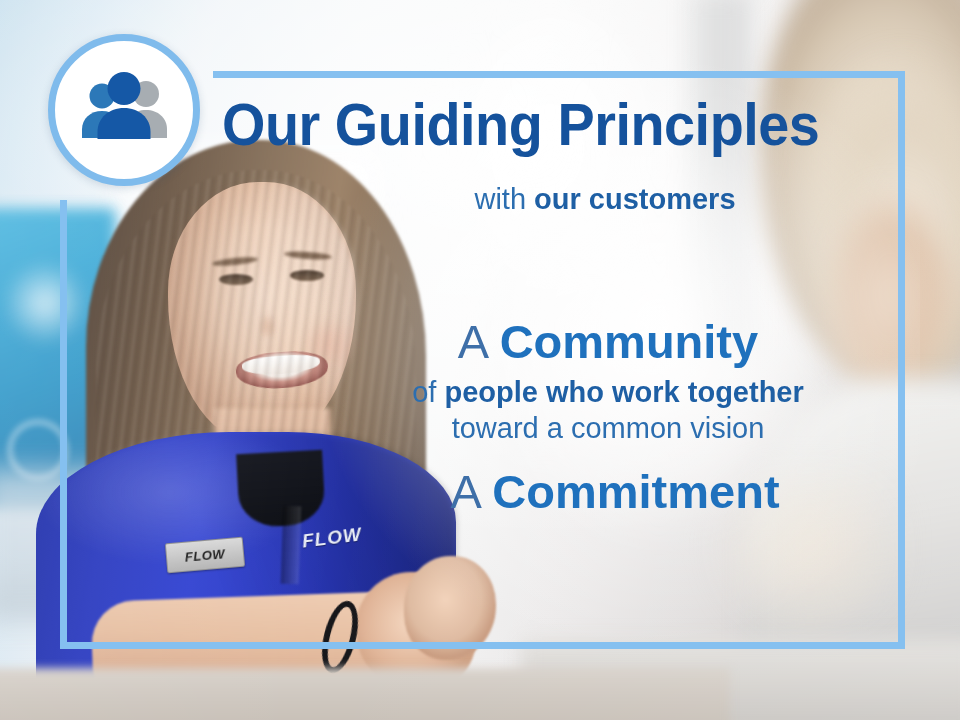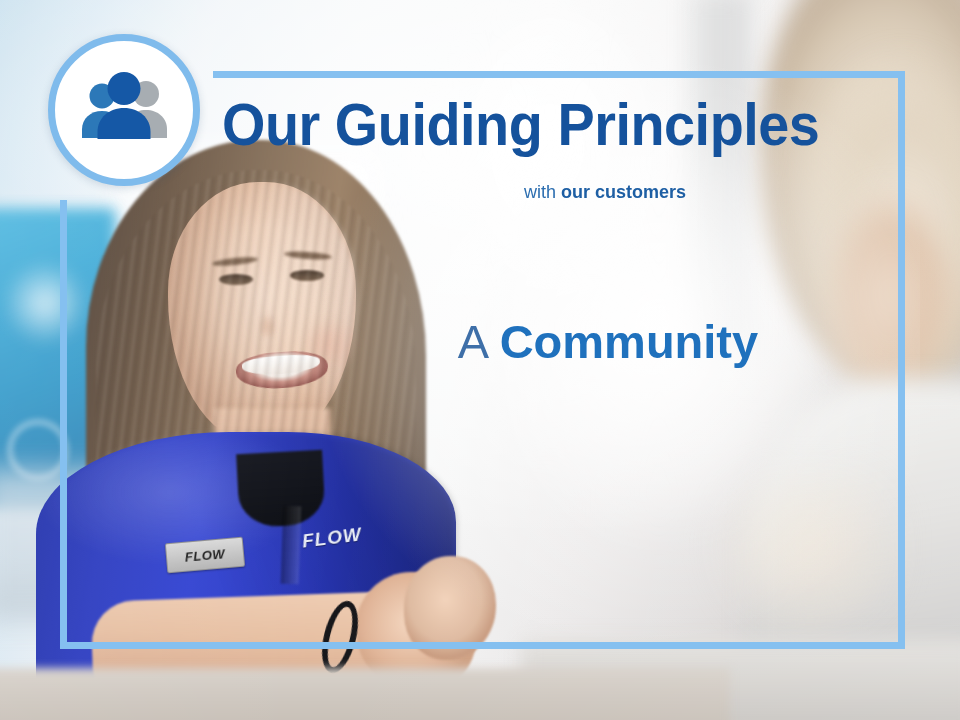--- a/index.html
+++ b/index.html
@@ -336,21 +336,21 @@
   .p-article {
     font-weight: 400;
     color: #3E6FA8;
   }
   .p-word {
     font-weight: 700;
     color: #1F71BD;
   }
   .p-body {
     font-family: "Liberation Sans", sans-serif;
-    font-size: 18px;
+    font-size: 29px;
     line-height: 1.26;
     font-weight: 400;
     color: #2C6EB0;
     margin-top: 5px;
   }
   .p-body b { font-weight: 700; color: #1E5FA4; }
 
   
   #principle-covenant   { position: absolute; left: 0;   top: 0;   width: 550px; }
   #principle-covenant .p-title { letter-spacing: -.5px; }
@@ -444,19 +444,26 @@
     <div class="principle" id="principle-covenant">
       <div class="p-body">
         <span>with </span><b>our customers</b>
       </div>
     </div>
 
     <div class="principle" id="principle-community">
       <div class="p-title">
         <span class="p-article">A </span><span class="p-word">Community</span>
       </div>
+      <div class="p-body">
+        <span>of </span><b>people who work together</b><br>
+        <span>toward a common vision</span>
+      </div>
     </div>
 
     <div class="principle" id="principle-commitment">
+      <div class="p-title">
+        <span class="p-article">A </span><span class="p-word">Commitment</span>
+      </div>
     </div>
 
   </div>
 </div>
 
 </body></html>

